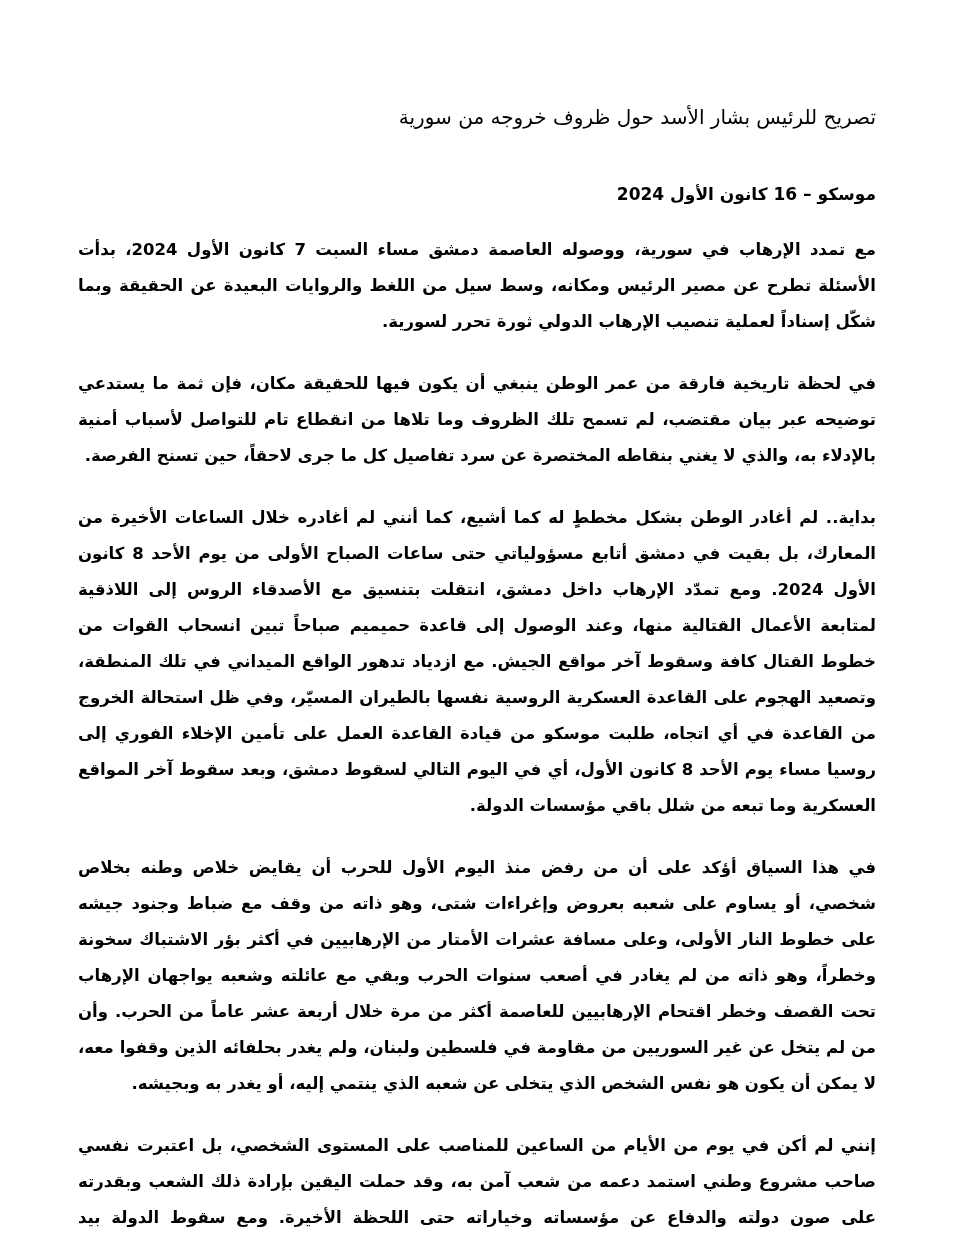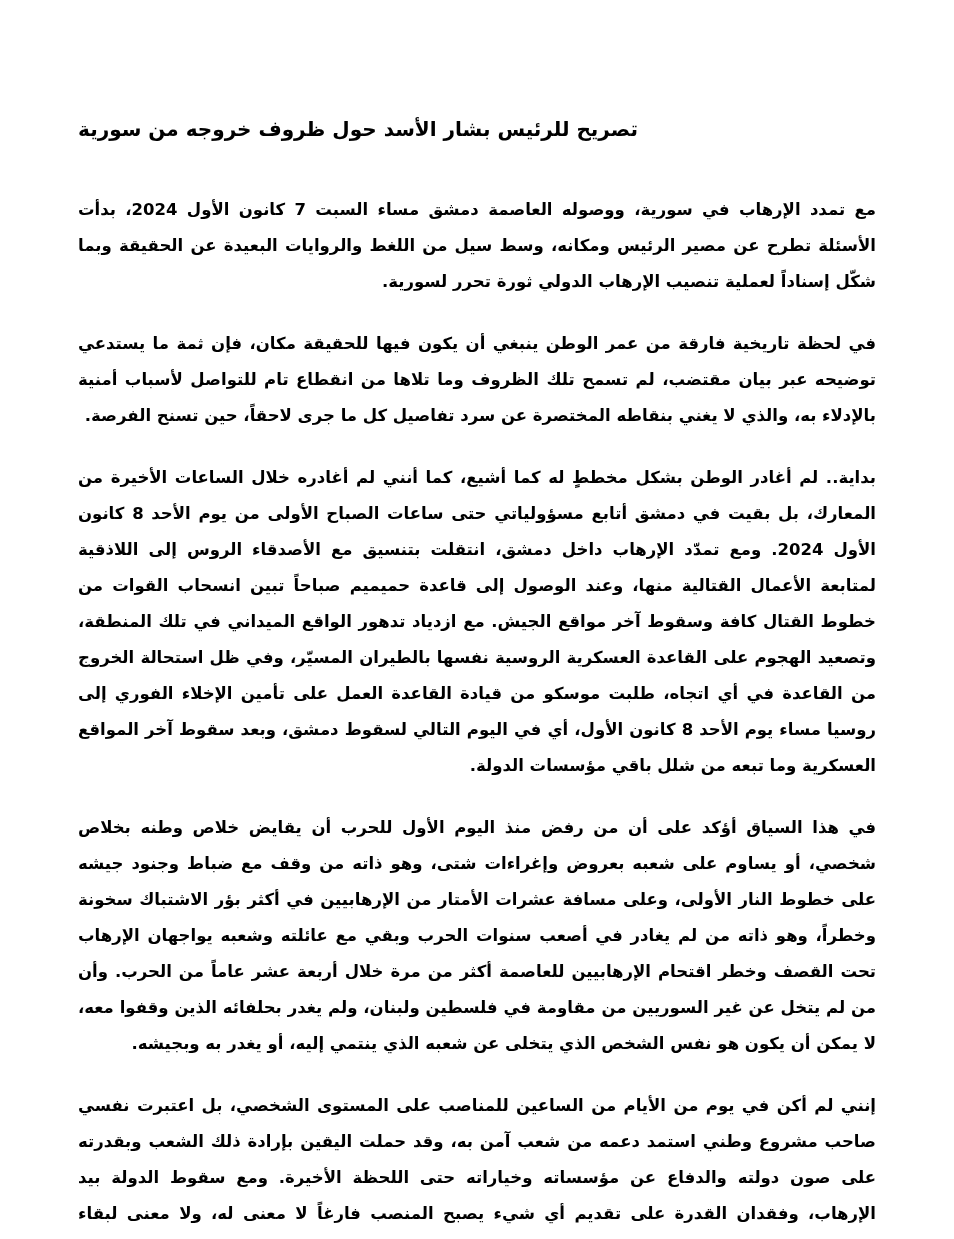--- a/index.html
+++ b/index.html
@@ -18,23 +18,23 @@
   .page {
     direction: rtl;
     box-sizing: border-box;
     width: 954px;
     height: 1239px;
     padding: 102px 78px 40px 78px;
     background: #ffffff;
   }
   .doc-title {
     font-size: 20px;
-    font-weight: bold;
-    text-align: left;
-    margin: 12px 0 48px 0;
+    font-weight: normal;
+    text-align: right;
+    margin: 0 0 48px 0;
     line-height: 30px;
   }
   .dateline {
     font-size: 17px;
     font-weight: bold;
     text-align: right;
     margin: 0 0 24px 0;
     line-height: 28px;
   }
   .para {
@@ -46,20 +46,21 @@
     margin: 3px 0 26px 0;
   }
 </style>
 </head>
 <body>
 
 <div class="page">
 
   <h1 class="doc-title">تصريح للرئيس بشار الأسد حول ظروف خروجه من سورية</h1>
 
+  <p class="dateline">موسكو – 16 كانون الأول 2024</p>
 
   <p class="para">مع تمدد الإرهاب في سورية، ووصوله العاصمة دمشق مساء السبت 7 كانون الأول 2024، بدأت الأسئلة تطرح عن مصير الرئيس ومكانه، وسط سيل من اللغط والروايات البعيدة عن الحقيقة وبما شكّل إسناداً لعملية تنصيب الإرهاب الدولي ثورة تحرر لسورية.</p>
 
   <p class="para">في لحظة تاريخية فارقة من عمر الوطن ينبغي أن يكون فيها للحقيقة مكان، فإن ثمة ما يستدعي توضيحه عبر بيان مقتضب، لم تسمح تلك الظروف وما تلاها من انقطاع تام للتواصل لأسباب أمنية بالإدلاء به، والذي لا يغني بنقاطه المختصرة عن سرد تفاصيل كل ما جرى لاحقاً، حين تسنح الفرصة.</p>
 
   <p class="para">بداية.. لم أغادر الوطن بشكل مخططٍ له كما أشيع، كما أنني لم أغادره خلال الساعات الأخيرة من المعارك، بل بقيت في دمشق أتابع مسؤولياتي حتى ساعات الصباح الأولى من يوم الأحد 8 كانون الأول 2024. ومع تمدّد الإرهاب داخل دمشق، انتقلت بتنسيق مع الأصدقاء الروس إلى اللاذقية لمتابعة الأعمال القتالية منها، وعند الوصول إلى قاعدة حميميم صباحاً تبين انسحاب القوات من خطوط القتال كافة وسقوط آخر مواقع الجيش.  مع ازدياد تدهور الواقع الميداني في تلك المنطقة، وتصعيد الهجوم على القاعدة العسكرية الروسية نفسها بالطيران المسيّر، وفي ظل استحالة الخروج من القاعدة في أي اتجاه، طلبت موسكو من قيادة القاعدة العمل على تأمين الإخلاء الفوري إلى روسيا مساء يوم الأحد 8 كانون الأول، أي في اليوم التالي لسقوط دمشق، وبعد سقوط آخر المواقع العسكرية وما تبعه من شلل باقي مؤسسات الدولة.</p>
 
 
   <p class="para">في هذا السياق أؤكد على أن من رفض منذ اليوم الأول للحرب أن يقايض خلاص وطنه بخلاص شخصي، أو يساوم على شعبه بعروض وإغراءات شتى، وهو ذاته من وقف مع ضباط وجنود جيشه على خطوط النار الأولى، وعلى مسافة عشرات الأمتار من الإرهابيين في أكثر بؤر الاشتباك سخونة وخطراً، وهو ذاته من لم يغادر في أصعب سنوات الحرب وبقي مع عائلته وشعبه يواجهان الإرهاب تحت القصف وخطر اقتحام الإرهابيين للعاصمة أكثر من مرة خلال أربعة عشر عاماً من الحرب. وأن من لم يتخل عن غير السوريين من مقاومة في فلسطين ولبنان، ولم يغدر بحلفائه الذين وقفوا معه، لا يمكن أن يكون هو نفس الشخص الذي يتخلى عن شعبه الذي ينتمي إليه، أو يغدر به وبجيشه.</p>
 

